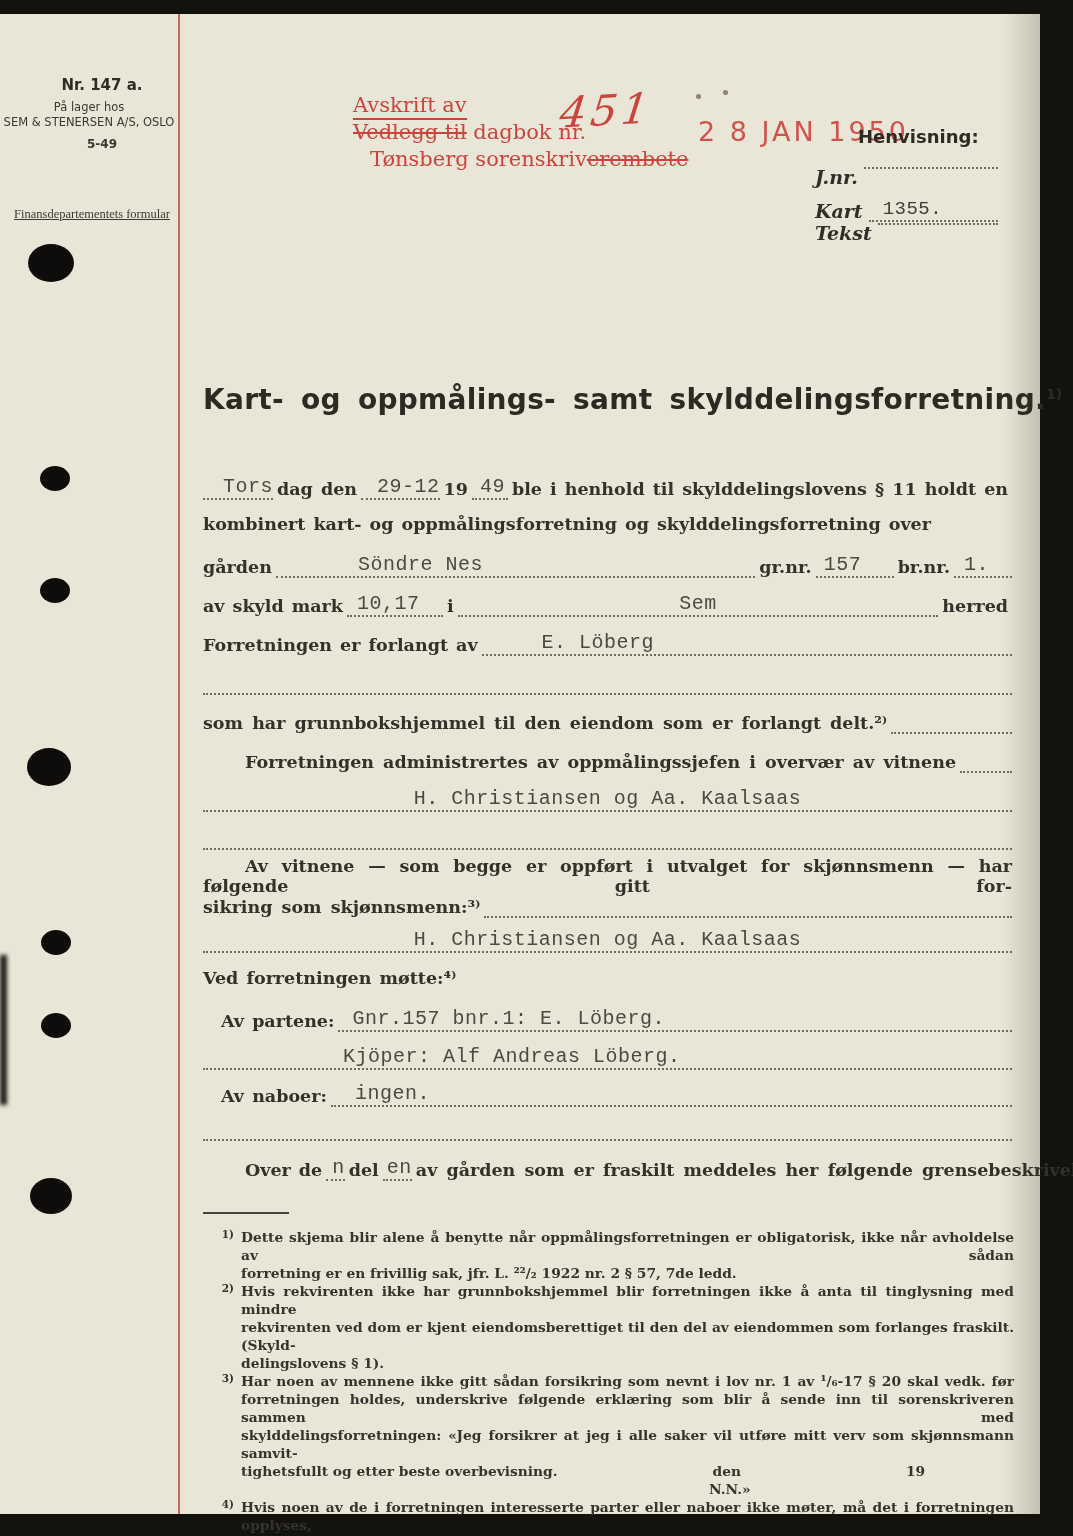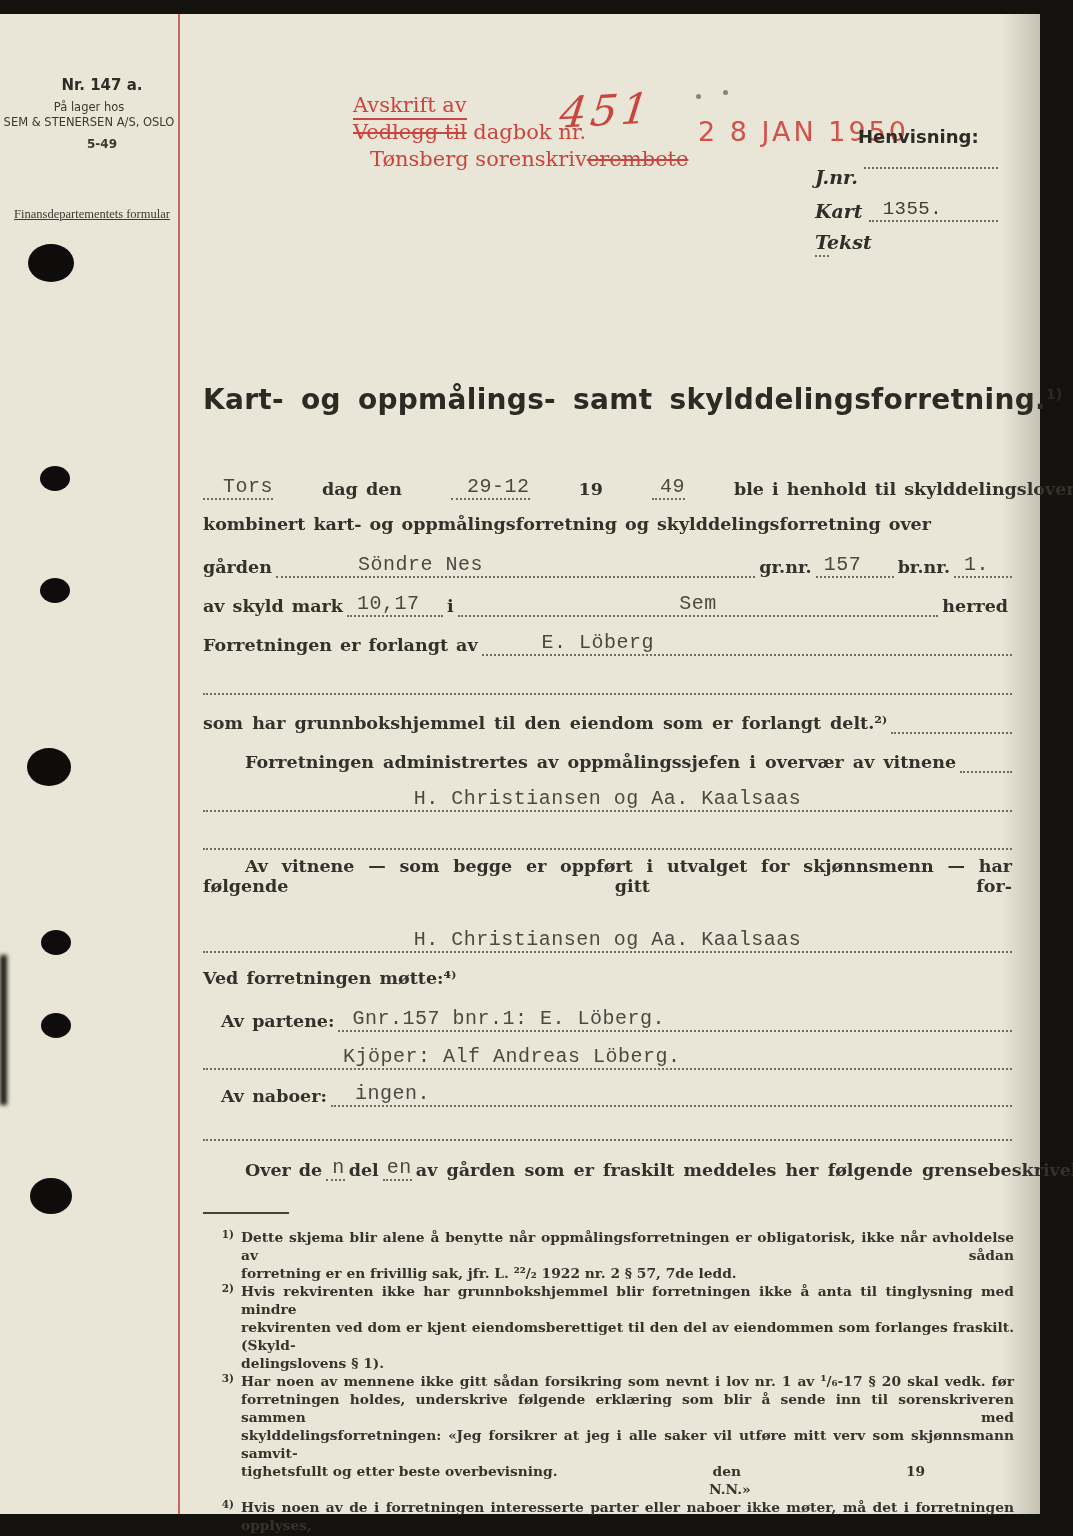--- a/index.html
+++ b/index.html
@@ -123,30 +123,30 @@
     <span class="dots">
         <span class="typed"></span>
       </span>
   </div>
   <div class="henv-row" style="top:200px;">
     <span class="lbl">Kart</span>
     <span class="dots">
         <span class="typed">1355.</span>
       </span>
   </div>
-  <div class="henv-row" style="top:231px;flex-direction:column;">
+  <div class="henv-row" style="top:222px;">
     <span class="lbl">Tekst</span>
     <span class="dots">
         <span class="typed"></span>
       </span>
   </div>
 
   <h1 class="title"><span>Kart- og oppmålings- samt skylddelingsforretning.</span><span class="sup">1)</span></h1>
 
-  <div class="row" style="top:473px;gap:45px;">
+  <div class="row" style="top:473px;">
     <span class="dots" style="width:82px;">
         <span class="typed" style="padding-left:20px;">Tors</span>
       </span>
     <span class="t">dag den</span>
     <span class="dots" style="width:118px;">
         <span class="typed" style="padding-left:16px;">29-12</span>
       </span>
     <span class="t">19</span>
     <span class="dots" style="width:58px;">
         <span class="typed" style="padding-left:8px;">49</span>
@@ -209,20 +209,24 @@
         <span class="typed" style="text-align:center;">H. Christiansen og Aa. Kaalsaas</span>
       </span>
   </div>
 
   <div class="row" style="top:823px;">
     <span class="dots grow"></span>
   </div>
 
   <div class="plain fulljust" style="top:856px;text-indent:42px;">Av vitnene — som begge er oppført i utvalget for skjønnsmenn — har følgende gitt for-</div>
 
+  <div class="row" style="top:891px;">
+    <span class="t" style="word-spacing:3px;">sikring som skjønnsmenn:³⁾</span>
+    <span class="dots grow"></span>
+  </div>
 
   <div class="row" style="top:926px;">
     <span class="dots grow">
         <span class="typed" style="text-align:center;">H. Christiansen og Aa. Kaalsaas</span>
       </span>
   </div>
 
   <div class="plain" style="top:968px;">Ved forretningen møtte:⁴⁾</div>
 
   <div class="row" style="top:1005px;">

